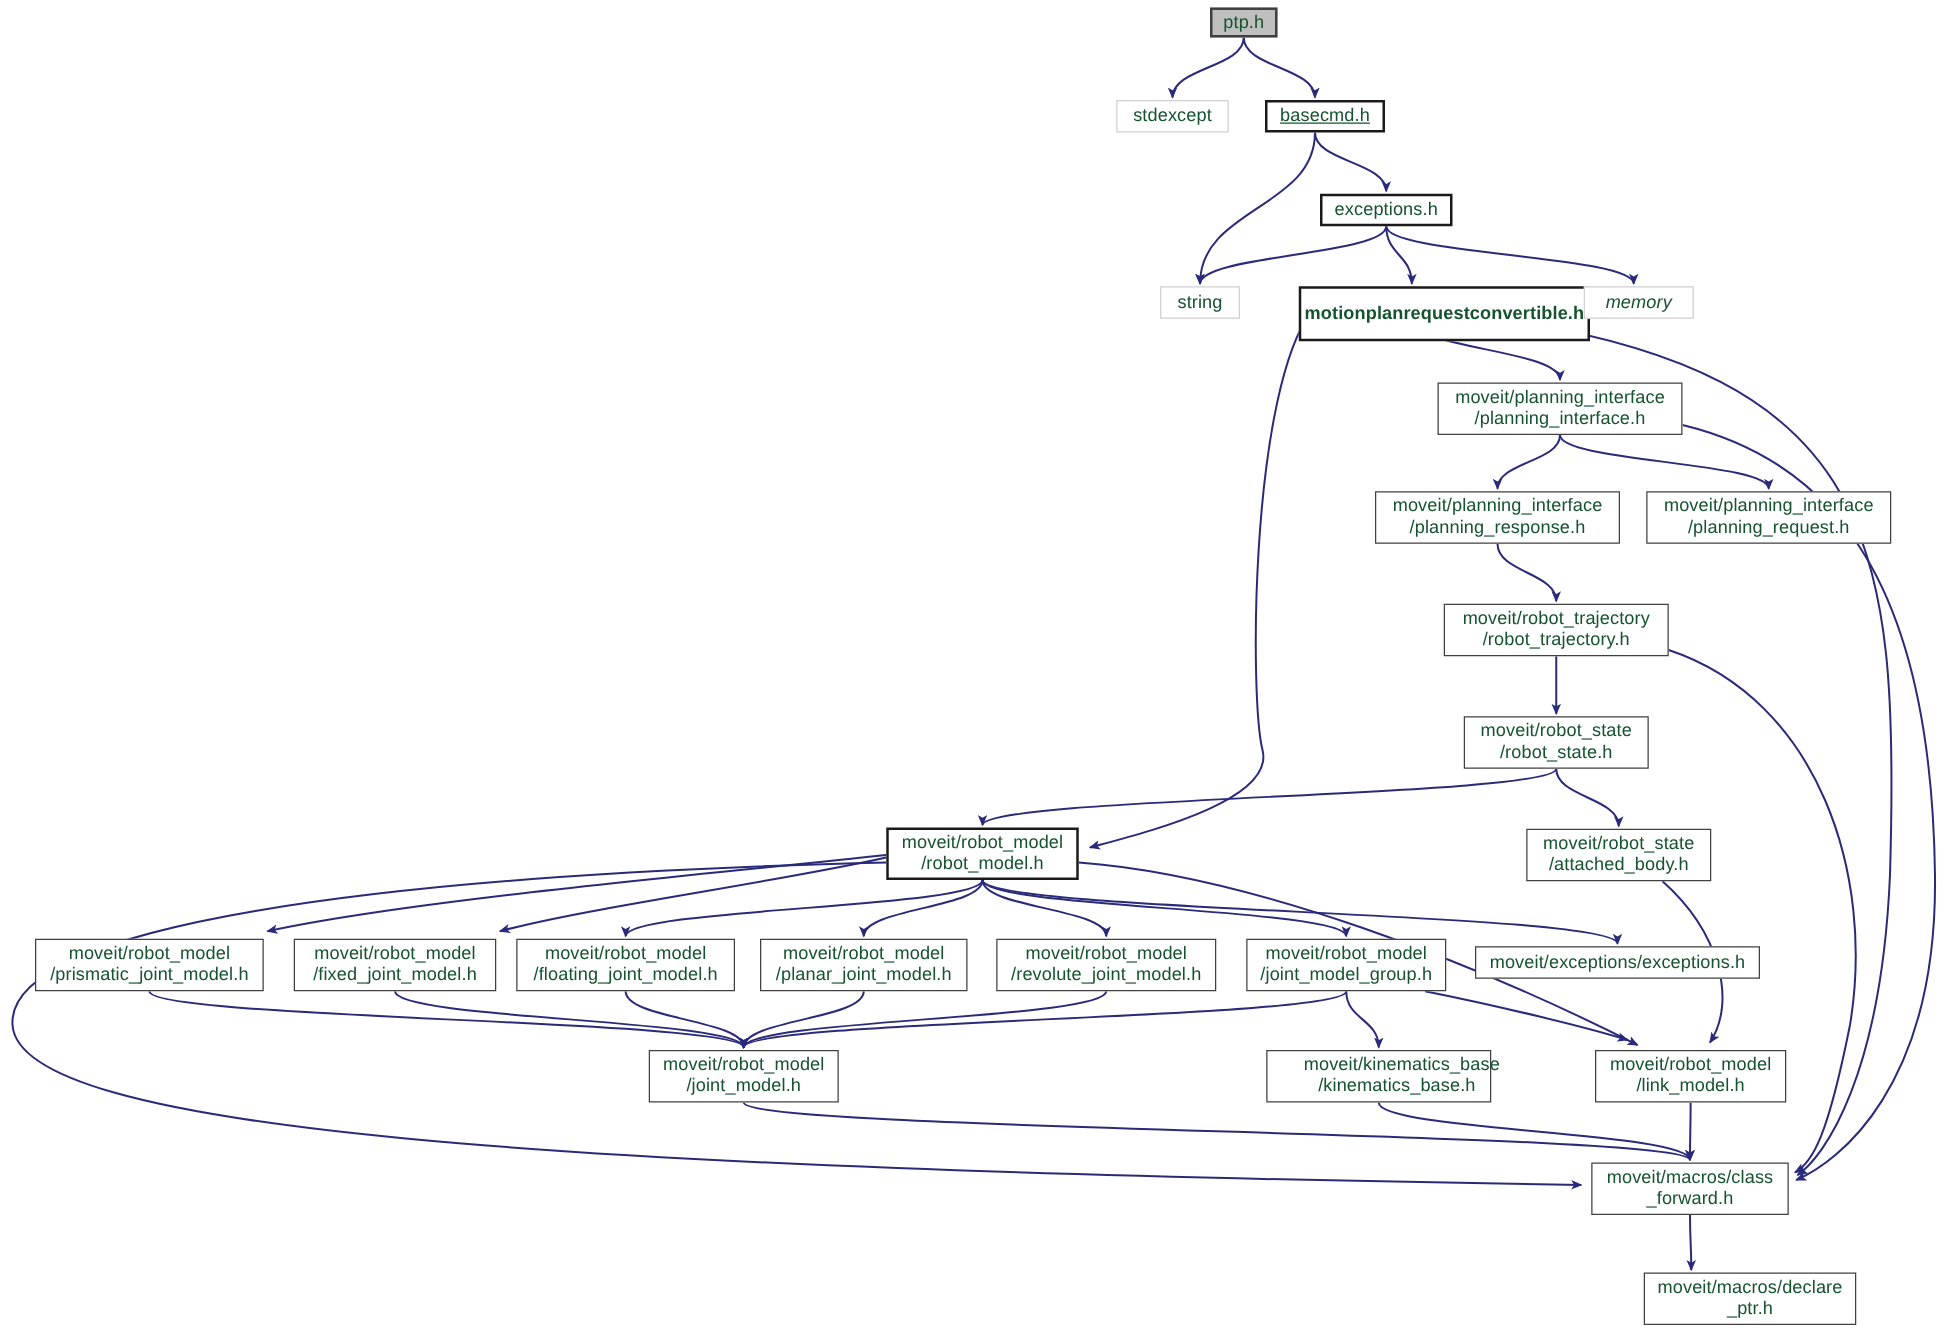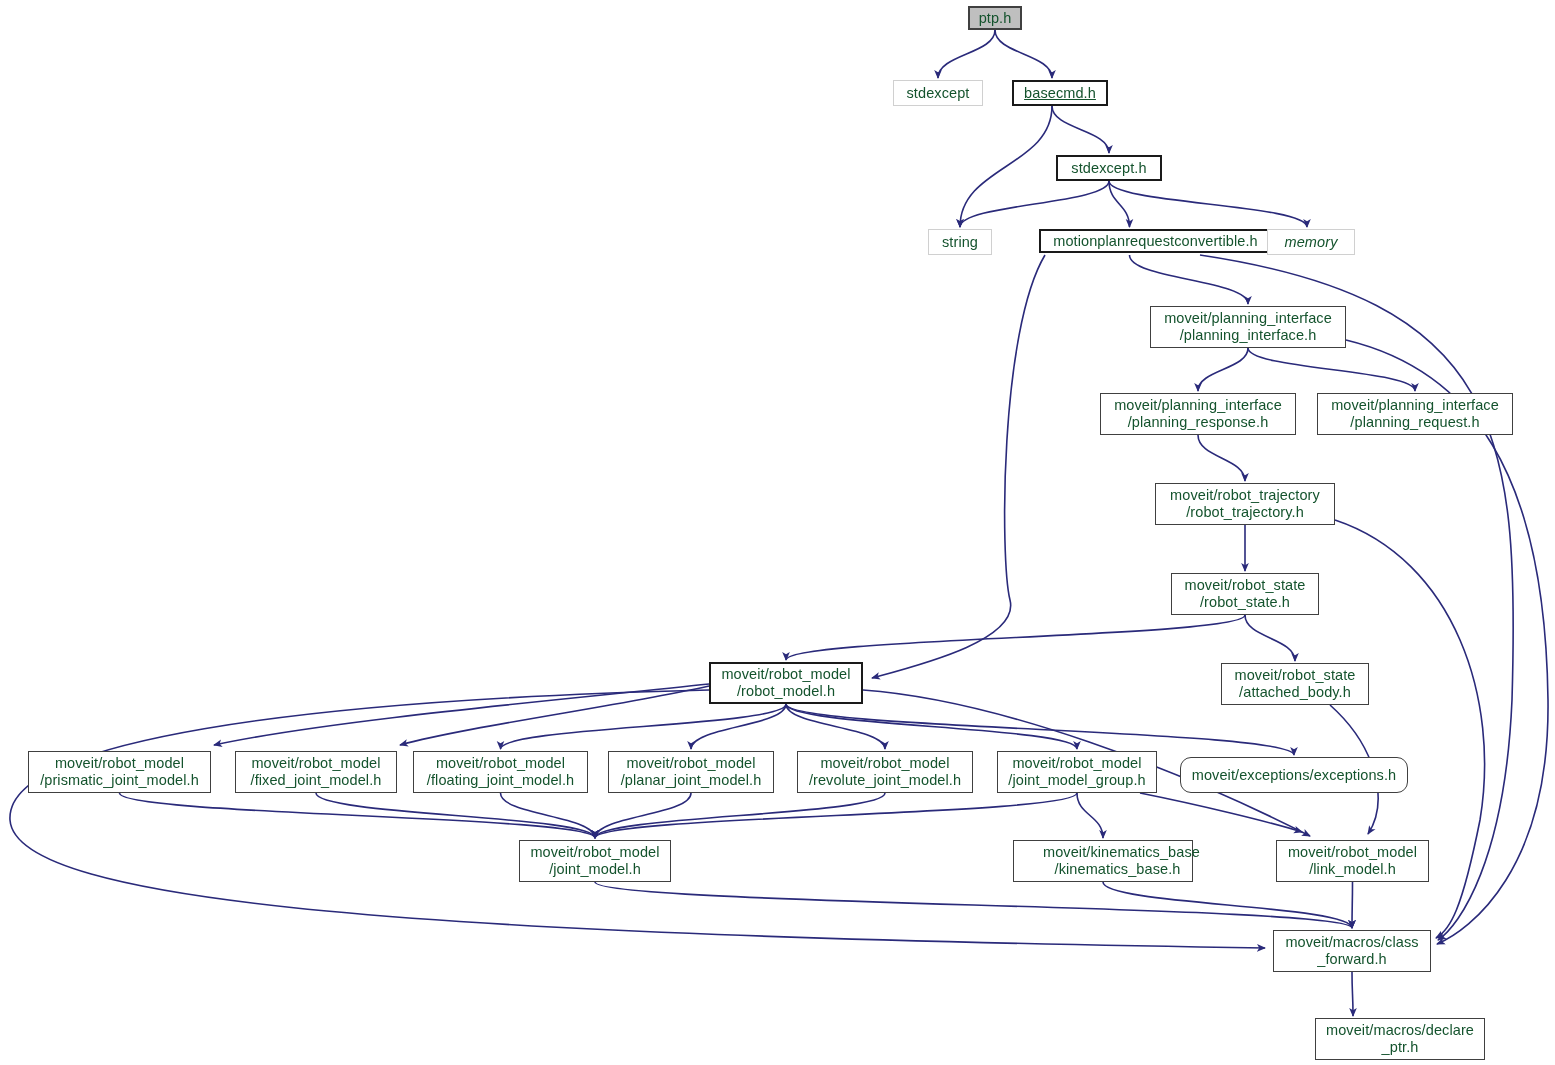--- a/index.html
+++ b/index.html
@@ -109,23 +109,23 @@
         <path d="M595,882 C595,905 1352,905 1352,928"></path>
         <path d="M1103,882 C1103,905 1352,905 1352,928"></path>
         <path d="M1352.5,882 C1352.5,905 1352,905 1352,928"></path>
         <path d="M1352,972 C1352,994 1353,994 1353,1016"></path>
       </g>
   </svg>
   <div id="nodes">
       <div class="node root" style="left: 968px; top: 6px; width: 54px; height: 24px;"><span class="node-label">ptp.h</span></div>
       <div class="node sys" style="left: 893px; top: 80px; width: 90px; height: 26px;"><span class="node-label">stdexcept</span></div>
       <div class="node strong" style="left: 1012px; top: 80px; width: 96px; height: 26px; text-decoration: underline;"><span class="node-label">basecmd.h</span></div>
-      <div class="node strong" style="left: 1056px; top: 155px; width: 106px; height: 26px;"><span class="node-label">stdexcept.h</span></div>
+      <div class="node strong" style="left: 1056px; top: 155px; width: 106px; height: 26px;"><span class="node-label">exceptions.h</span></div>
       <div class="node sys" style="left: 928px; top: 229px; width: 64px; height: 26px;"><span class="node-label">string</span></div>
-      <div class="node strong" style="left: 1039px; top: 229px; width: 233px; height: 24px;"><span class="node-label">motionplanrequestconvertible.h</span></div>
+      <div class="node strong" style="left: 1039px; top: 229px; width: 233px; height: 44px; font-weight: bold;"><span class="node-label">motionplanrequestconvertible.h</span></div>
       <div class="node sys" style="left: 1267px; top: 229px; width: 88px; height: 26px; font-style: italic;"><span class="node-label">memory</span></div>
       <div class="node" style="left: 1150px; top: 306px; width: 196px; height: 42px;"><span class="node-label">moveit/planning_interface
 /planning_interface.h</span></div>
       <div class="node" style="left: 1100px; top: 393px; width: 196px; height: 42px;"><span class="node-label">moveit/planning_interface
 /planning_response.h</span></div>
       <div class="node" style="left: 1317px; top: 393px; width: 196px; height: 42px;"><span class="node-label">moveit/planning_interface
 /planning_request.h</span></div>
       <div class="node" style="left: 1155px; top: 483px; width: 180px; height: 42px;"><span class="node-label">moveit/robot_trajectory
 /robot_trajectory.h</span></div>
       <div class="node" style="left: 1171px; top: 573px; width: 148px; height: 42px;"><span class="node-label">moveit/robot_state
@@ -139,21 +139,21 @@
       <div class="node" style="left: 235px; top: 751px; width: 162px; height: 42px;"><span class="node-label">moveit/robot_model
 /fixed_joint_model.h</span></div>
       <div class="node" style="left: 413px; top: 751px; width: 175px; height: 42px;"><span class="node-label">moveit/robot_model
 /floating_joint_model.h</span></div>
       <div class="node" style="left: 608px; top: 751px; width: 166px; height: 42px;"><span class="node-label">moveit/robot_model
 /planar_joint_model.h</span></div>
       <div class="node" style="left: 797px; top: 751px; width: 176px; height: 42px;"><span class="node-label">moveit/robot_model
 /revolute_joint_model.h</span></div>
       <div class="node" style="left: 997px; top: 751px; width: 160px; height: 42px;"><span class="node-label">moveit/robot_model
 /joint_model_group.h</span></div>
-      <div class="node" style="left: 1180px; top: 757px; width: 228px; height: 36px; border-radius: 11px;"><span class="node-label">moveit/exceptions/exceptions.h</span></div>
+      <div class="node" style="left: 1180px; top: 757px; width: 228px; height: 26px;"><span class="node-label">moveit/exceptions/exceptions.h</span></div>
       <div class="node" style="left: 519px; top: 840px; width: 152px; height: 42px;"><span class="node-label">moveit/robot_model
 /joint_model.h</span></div>
       <div class="node" style="left: 1013px; top: 840px; width: 180px; height: 42px; padding-left: 29px;"><span class="node-label">moveit/kinematics_base
 /kinematics_base.h</span></div>
       <div class="node" style="left: 1276px; top: 840px; width: 153px; height: 42px;"><span class="node-label">moveit/robot_model
 /link_model.h</span></div>
       <div class="node" style="left: 1273px; top: 930px; width: 158px; height: 42px;"><span class="node-label">moveit/macros/class
 _forward.h</span></div>
       <div class="node" style="left: 1268px; top: 1018px; width: 170px; height: 42px; margin-left: 47px;"><span class="node-label">moveit/macros/declare
 _ptr.h</span></div>

